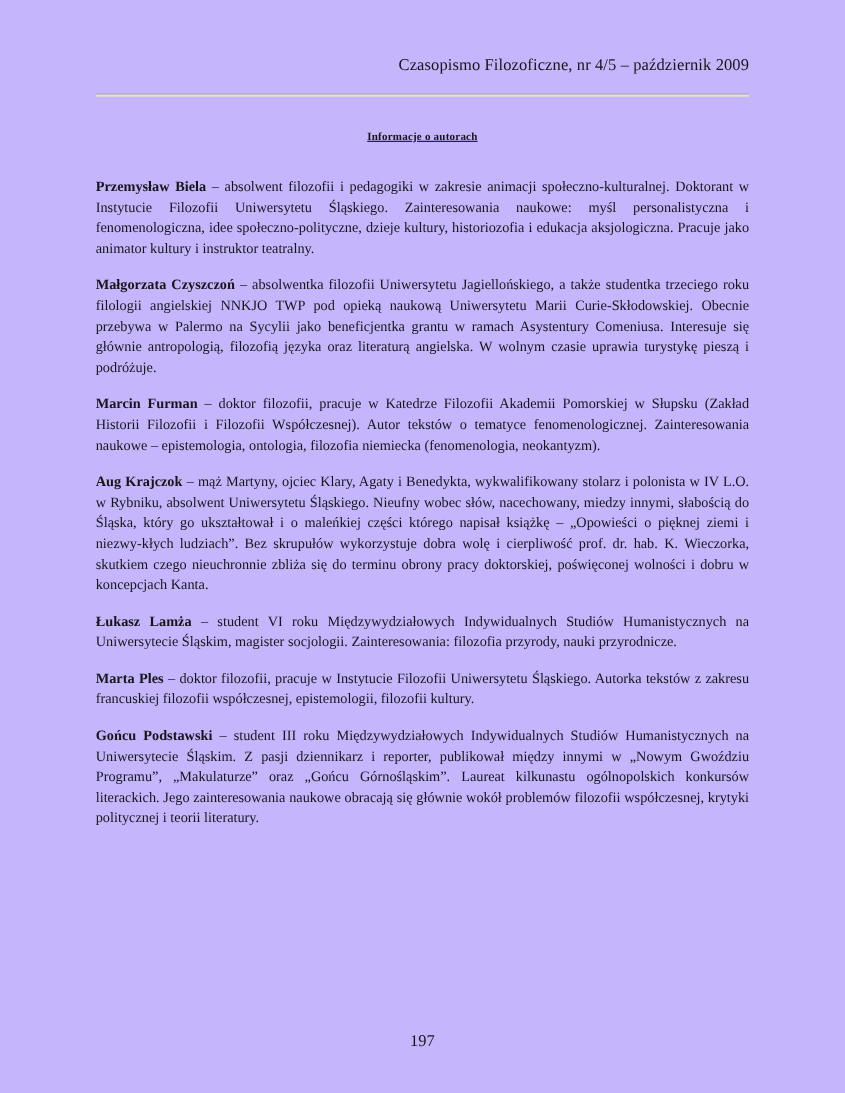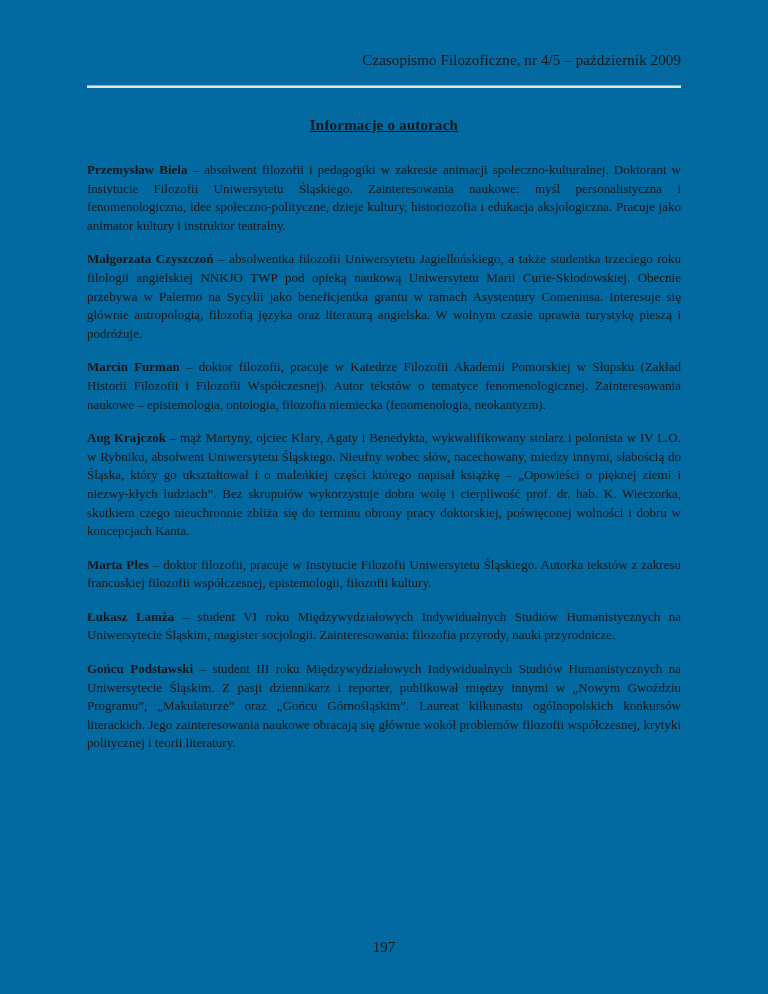--- a/index.html
+++ b/index.html
@@ -4,21 +4,21 @@
 <style>
   html, body {
     margin: 0;
     padding: 0;
     background: #ffffff;
   }
   .page {
     position: relative;
     width: 768px;
     height: 994px;
-    background: #0369a1;
+    background: #c4b5fd;
     box-sizing: border-box;
     padding: 50px 87px 0 87px;
     font-family: "Liberation Serif", "DejaVu Serif", serif;
     color: #161616;
     overflow: hidden;
   }
   .header-line {
     text-align: right;
     font-size: 15px;
     line-height: 20px;
@@ -27,21 +27,21 @@
   .header-rule {
     margin: 15px 0 0 0;
     border: none;
     height: 1px;
     background: #a8a8a8;
     border-bottom: 2px solid #e2e2e2;
   }
   .doc-title {
     margin: 27px 0 0 0;
     text-align: center;
-    font-size: 15px;
+    font-size: 10px;
     line-height: 20px;
     font-weight: bold;
     text-decoration: underline;
     letter-spacing: 0.2px;
   }
   .bios {
     margin-top: 26px;
   }
   .bio {
     margin: 0 0 15px 0;
@@ -91,27 +91,27 @@
       <span class="author-name">Marcin Furman</span>
       <span>– doktor filozofii, pracuje w Katedrze Filozofii Akademii Pomorskiej w Słupsku (Zakład Historii Filozofii i Filozofii Współczesnej). Autor tekstów o tematyce fenomenologicznej. Zainteresowania naukowe – epistemologia, ontologia, filozofia niemiecka (fenomenologia, neokantyzm).</span>
     </p>
 
     <p class="bio">
       <span class="author-name">Aug Krajczok</span>
       <span>– mąż Martyny, ojciec Klary, Agaty i Benedykta, wykwalifikowany stolarz i polonista w IV L.O. w Rybniku, absolwent Uniwersytetu Śląskiego. Nieufny wobec słów, nacechowany, miedzy innymi, słabością do Śląska, który go ukształtował i o maleńkiej części którego napisał książkę – „Opowieści o pięknej ziemi i niezwy-kłych ludziach”. Bez skrupułów wykorzystuje dobra wolę i cierpliwość prof. dr. hab. K. Wieczorka, skutkiem czego nieuchronnie zbliża się do terminu obrony pracy doktorskiej, poświęconej wolności i dobru w koncepcjach Kanta.</span>
     </p>
 
     <p class="bio">
-      <span class="author-name">Marta Ples</span>
-      <span>– doktor filozofii, pracuje w Instytucie Filozofii Uniwersytetu Śląskiego. Autorka tekstów z zakresu francuskiej filozofii współczesnej, epistemologii, filozofii kultury.</span>
+      <span class="author-name">Łukasz Lamża</span>
+      <span>– student VI roku Międzywydziałowych Indywidualnych Studiów Humanistycznych na Uniwersytecie Śląskim, magister socjologii. Zainteresowania: filozofia przyrody, nauki przyrodnicze.</span>
     </p>
 
     <p class="bio">
-      <span class="author-name">Łukasz Lamża</span>
-      <span>– student VI roku Międzywydziałowych Indywidualnych Studiów Humanistycznych na Uniwersytecie Śląskim, magister socjologii. Zainteresowania: filozofia przyrody, nauki przyrodnicze.</span>
+      <span class="author-name">Marta Ples</span>
+      <span>– doktor filozofii, pracuje w Instytucie Filozofii Uniwersytetu Śląskiego. Autorka tekstów z zakresu francuskiej filozofii współczesnej, epistemologii, filozofii kultury.</span>
     </p>
 
     <p class="bio">
       <span class="author-name">Gońcu Podstawski</span>
       <span>– student III roku Międzywydziałowych Indywidualnych Studiów Humanistycznych na Uniwersytecie Śląskim. Z pasji dziennikarz i reporter, publikował między innymi w „Nowym Gwoździu Programu”, „Makulaturze” oraz „Gońcu Górnośląskim”. Laureat kilkunastu ogólnopolskich konkursów literackich. Jego zainteresowania naukowe obracają się głównie wokół problemów filozofii współczesnej, krytyki politycznej i teorii literatury.</span>
     </p>
 
   </div>
 
   <div class="page-number">197</div>

